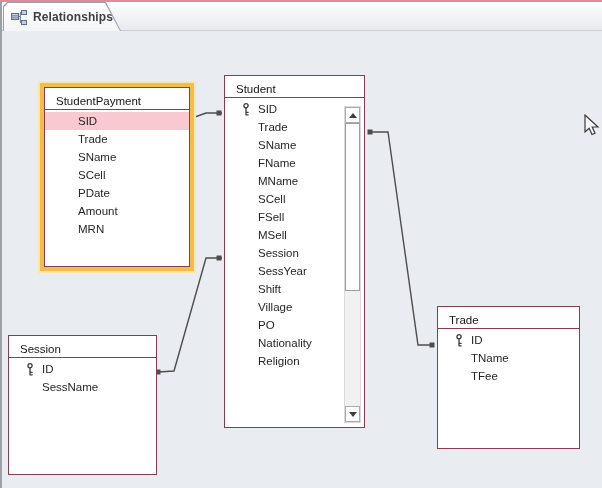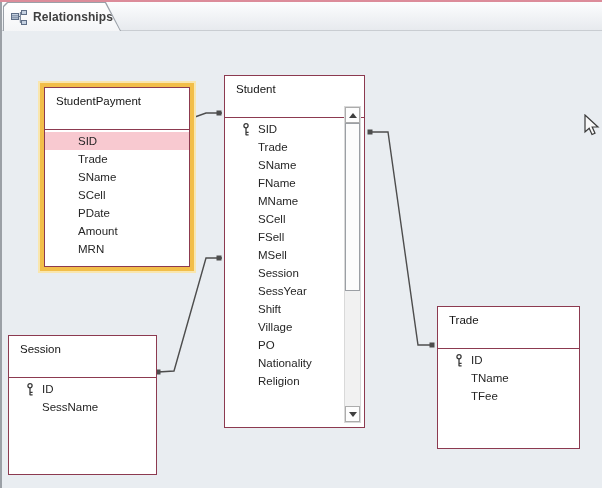--- a/index.html
+++ b/index.html
@@ -28,21 +28,21 @@
   .tab-label { font-size: 12px; font-weight: bold; color: #3F3F3F; letter-spacing: 0.1px; }
 
   
   .canvas { position: absolute; top: 31px; left: 0; right: 0; bottom: 0; background: #E9EDF1; }
   svg.lines { position: absolute; left: 0; top: 0; z-index: 1; pointer-events: none; }
   svg.cursor { position: absolute; z-index: 10; pointer-events: none; }
 
   
   .table-box { position: absolute; background: #FFFFFF; border: 1px solid #8C3A50; z-index: 2; }
   .table-box.selected { box-shadow: 0 0 0 4px #F2BE49, 0 0 0 6px #F9E6AE; margin-left: 29px; }
-  .table-title { height: 42px; line-height: 26px; padding-left: 11px; font-size: 11.5px;
+  .table-title { height: 22px; line-height: 26px; padding-left: 11px; font-size: 11.5px;
                  color: #151515; border-bottom: 1px solid #8C3A50; background: #FFFFFF; }
   .fields { padding-top: 2px; }
   .field-row { height: 18px; display: flex; align-items: center; font-size: 11.5px; color: #262626; }
   .field-row.highlighted { background: #F8C9D0; }
   .key-slot { width: 16px; margin-left: 17px; display: flex; align-items: center; flex: none; }
   .field-name { white-space: nowrap; text-align: right; }
 
   
   .pos-studentpayment { left: 15px;  top: 56px;  width: 146px; height: 180px; }
   .pos-student        { left: 224px; top: 44px;  width: 141px; height: 353px; }

